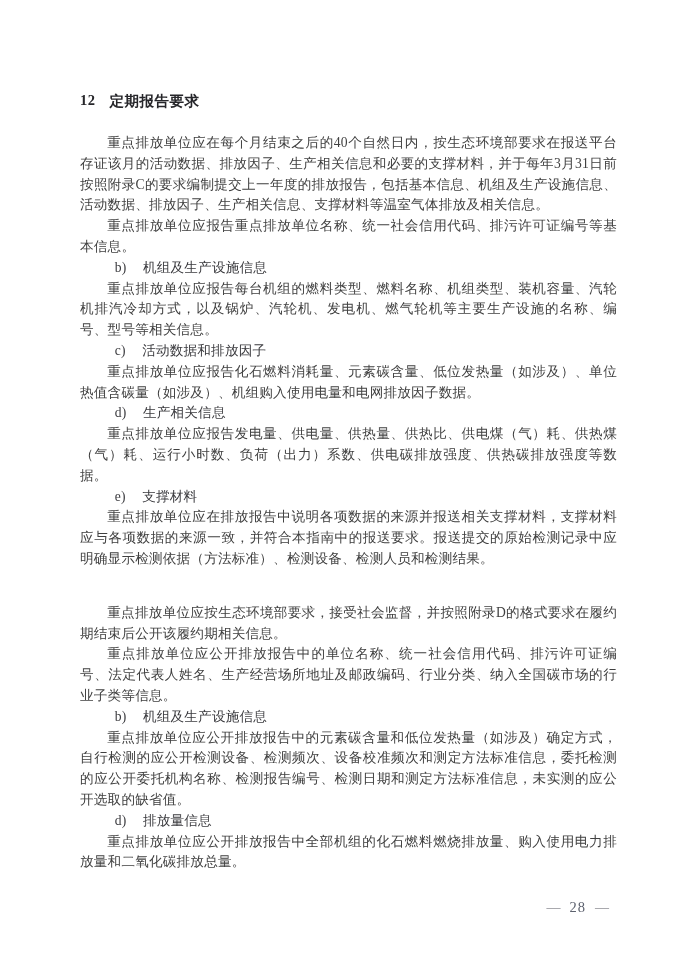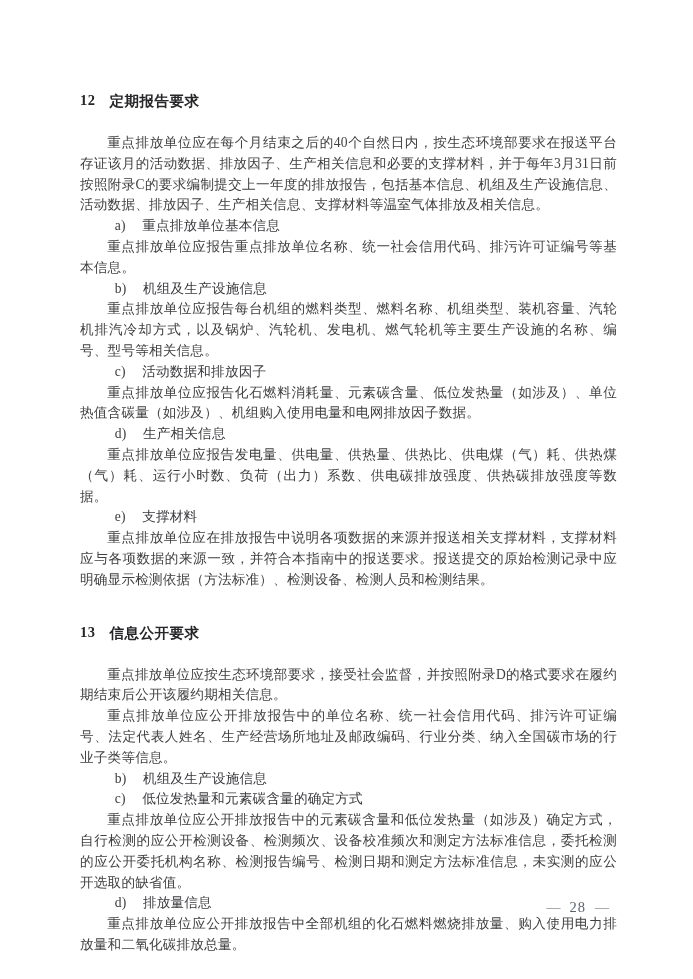--- a/index.html
+++ b/index.html
@@ -75,24 +75,20 @@
 <body>
 
 <div class="page">
 
   <div class="section">
     <h2 class="sec-h">
       <span>12</span>
       <span>定期报告要求</span>
     </h2>
     <p class="para">重点排放单位应在每个月结束之后的40个自然日内，按生态环境部要求在报送平台存证该月的活动数据、排放因子、生产相关信息和必要的支撑材料，并于每年3月31日前按照附录C的要求编制提交上一年度的排放报告，包括基本信息、机组及生产设施信息、活动数据、排放因子、生产相关信息、支撑材料等温室气体排放及相关信息。</p>
-    <p class="li">
-      <span class="li-label">a)</span>
-      <span>重点排放单位基本信息</span>
-    </p>
     <p class="para">重点排放单位应报告重点排放单位名称、统一社会信用代码、排污许可证编号等基本信息。</p>
     <p class="li">
       <span class="li-label">b)</span>
       <span>机组及生产设施信息</span>
     </p>
     <p class="para">重点排放单位应报告每台机组的燃料类型、燃料名称、机组类型、装机容量、汽轮机排汽冷却方式，以及锅炉、汽轮机、发电机、燃气轮机等主要生产设施的名称、编号、型号等相关信息。</p>
     <p class="li">
       <span class="li-label">c)</span>
       <span>活动数据和排放因子</span>
     </p>
@@ -103,33 +99,25 @@
     </p>
     <p class="para">重点排放单位应报告发电量、供电量、供热量、供热比、供电煤（气）耗、供热煤（气）耗、运行小时数、负荷（出力）系数、供电碳排放强度、供热碳排放强度等数据。</p>
     <p class="li">
       <span class="li-label">e)</span>
       <span>支撑材料</span>
     </p>
     <p class="para">重点排放单位应在排放报告中说明各项数据的来源并报送相关支撑材料，支撑材料应与各项数据的来源一致，并符合本指南中的报送要求。报送提交的原始检测记录中应明确显示检测依据（方法标准）、检测设备、检测人员和检测结果。</p>
   </div>
 
   <div class="section">
-    <h2 class="sec-h">
-      <span>13</span>
-      <span>信息公开要求</span>
-    </h2>
     <p class="para">重点排放单位应按生态环境部要求，接受社会监督，并按照附录D的格式要求在履约期结束后公开该履约期相关信息。</p>
     <p class="para">重点排放单位应公开排放报告中的单位名称、统一社会信用代码、排污许可证编号、法定代表人姓名、生产经营场所地址及邮政编码、行业分类、纳入全国碳市场的行业子类等信息。</p>
     <p class="li">
       <span class="li-label">b)</span>
       <span>机组及生产设施信息</span>
-    </p>
-    <p class="li">
-      <span class="li-label">c)</span>
-      <span>低位发热量和元素碳含量的确定方式</span>
     </p>
     <p class="para">重点排放单位应公开排放报告中的元素碳含量和低位发热量（如涉及）确定方式，自行检测的应公开检测设备、检测频次、设备校准频次和测定方法标准信息，委托检测的应公开委托机构名称、检测报告编号、检测日期和测定方法标准信息，未实测的应公开选取的缺省值。</p>
     <p class="li">
       <span class="li-label">d)</span>
       <span>排放量信息</span>
     </p>
     <p class="para">重点排放单位应公开排放报告中全部机组的化石燃料燃烧排放量、购入使用电力排放量和二氧化碳排放总量。</p>
   </div>
 
   <div class="footer">

